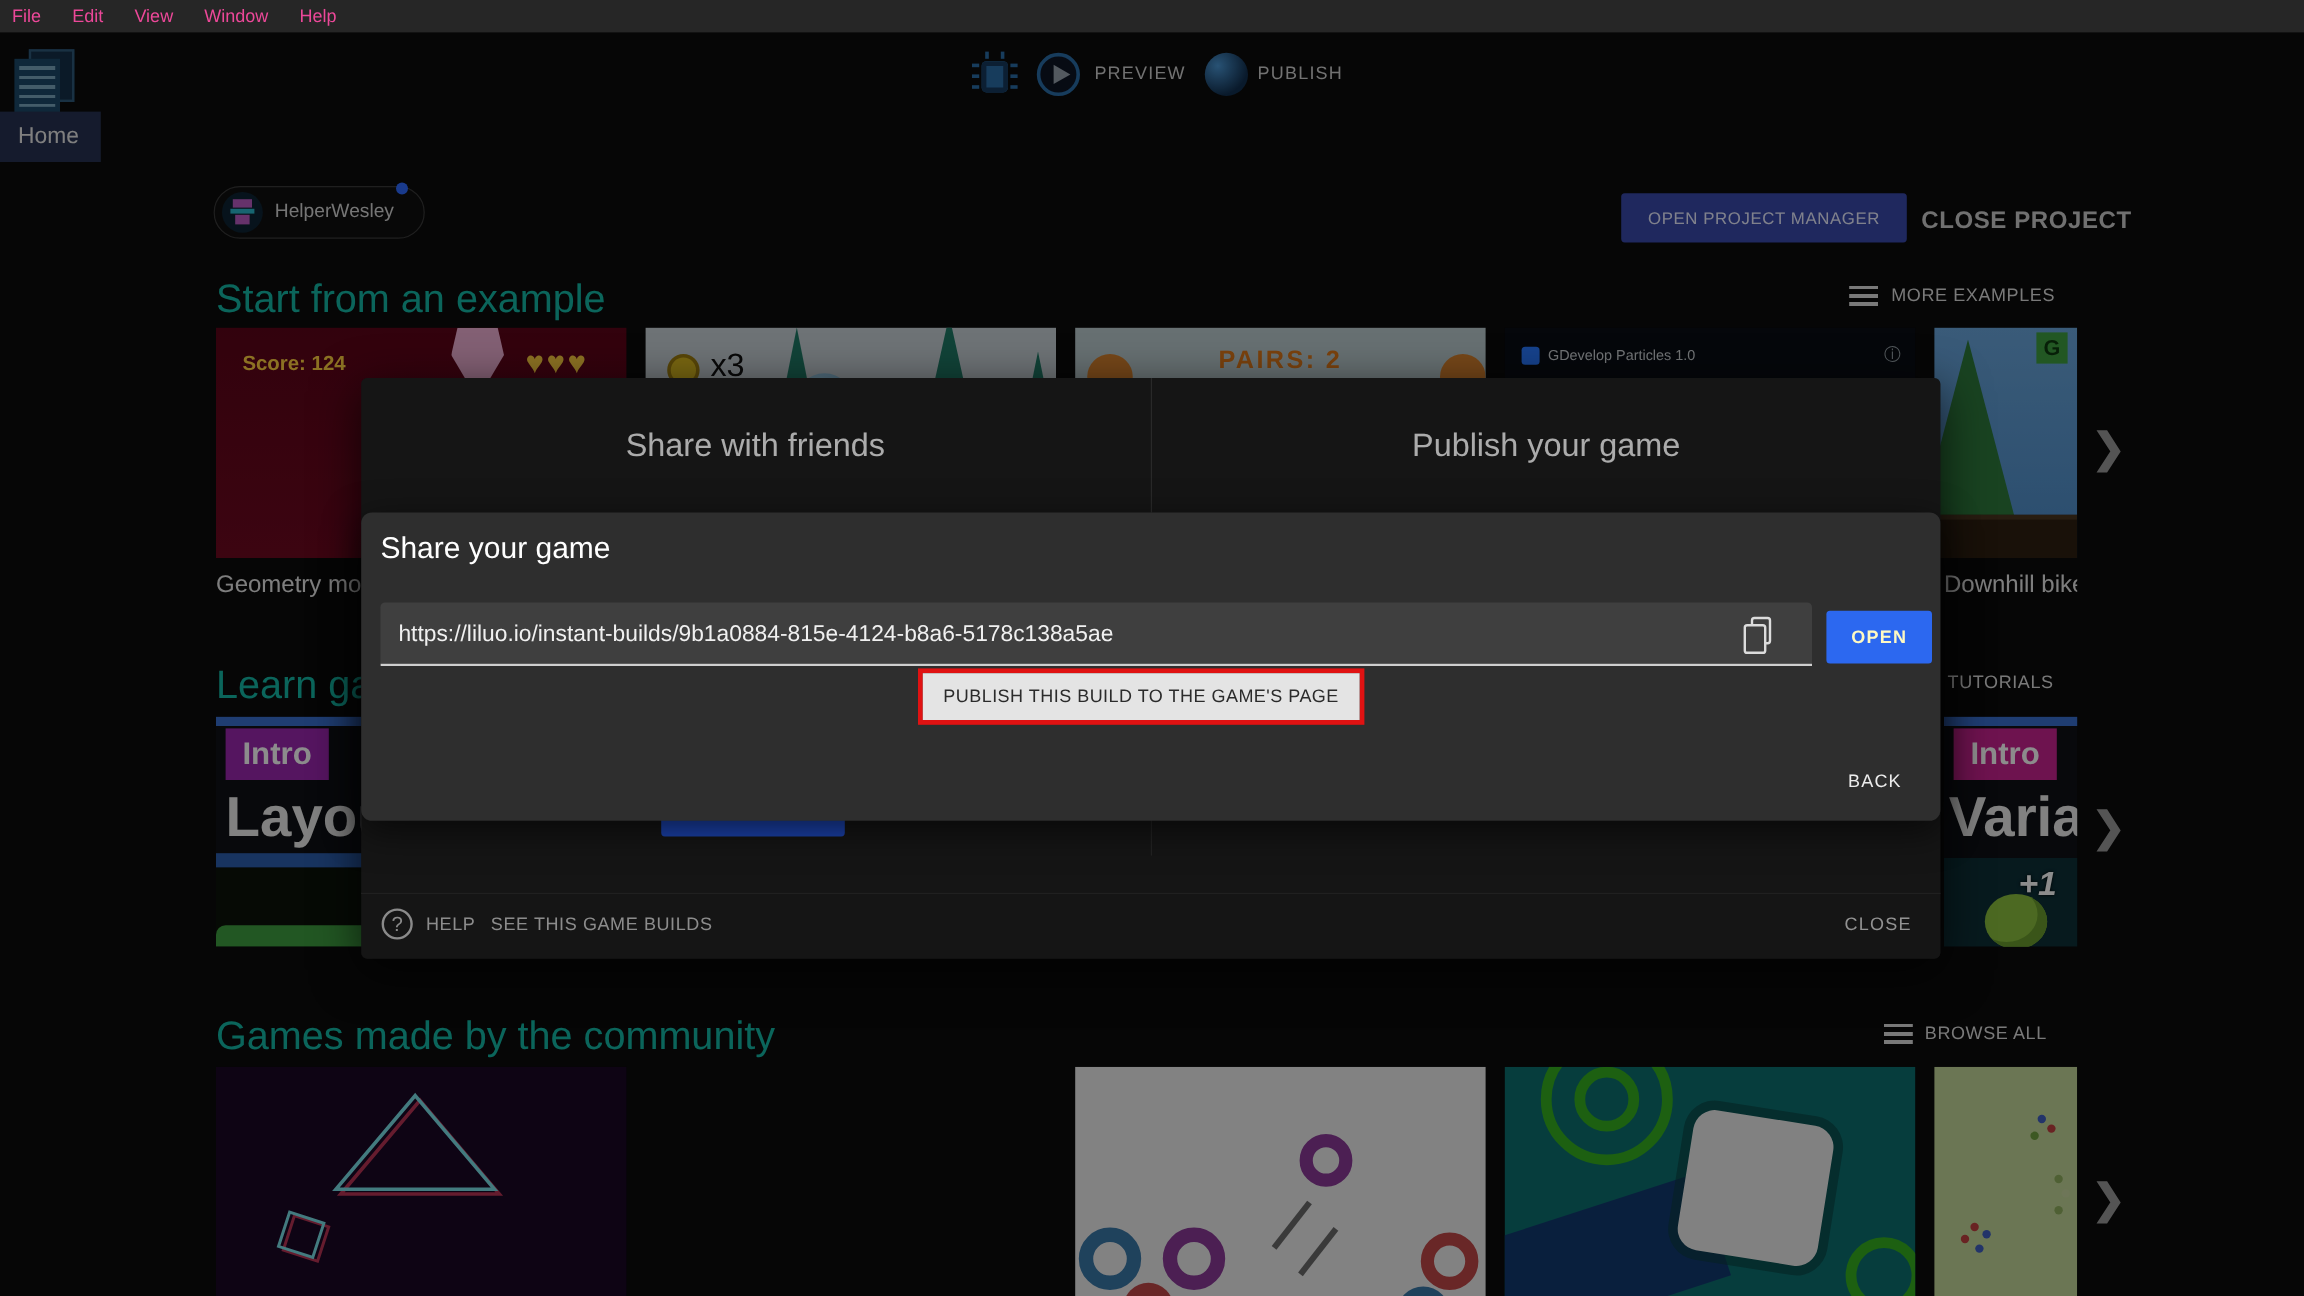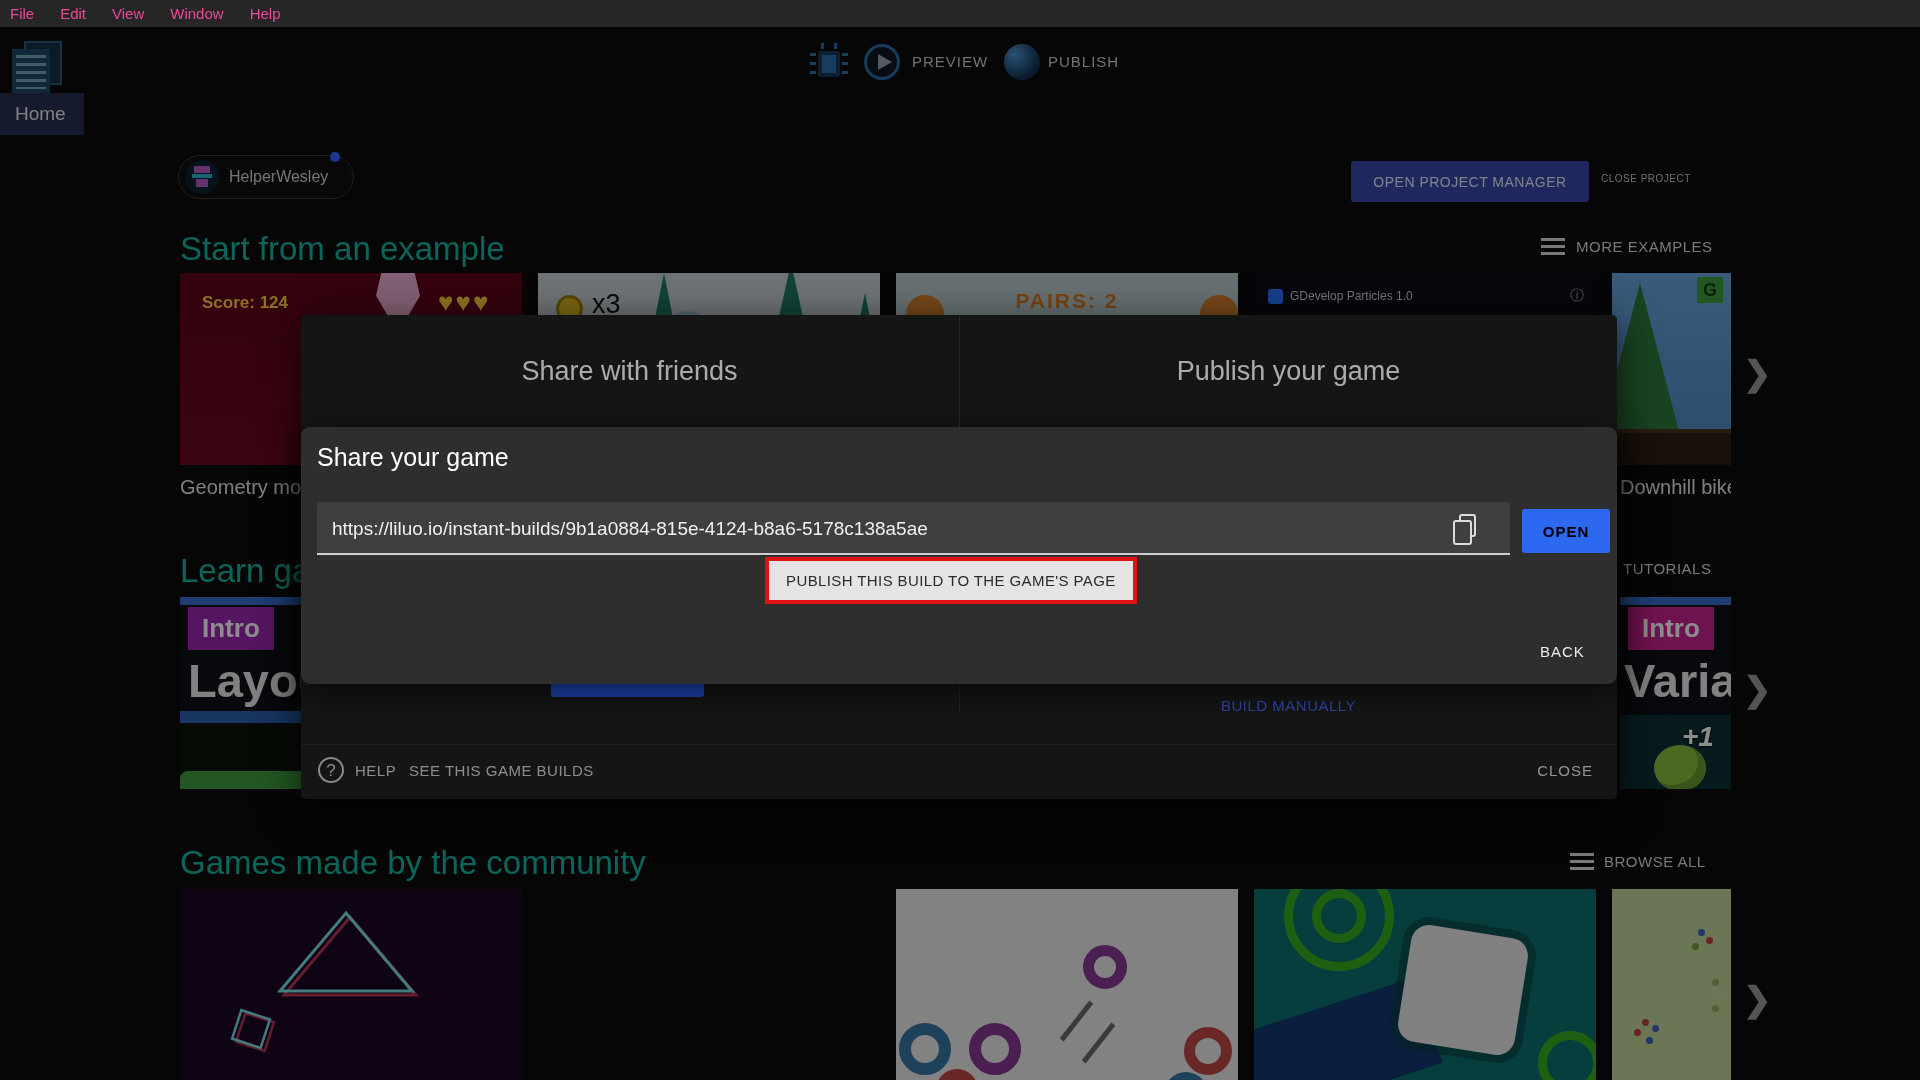--- a/index.html
+++ b/index.html
@@ -61,21 +61,21 @@
   #avatar .px { position:absolute; left:9px; top:6px; width:16px; height:7px; background:#bb5cc4; }
   #avatar .px2 { position:absolute; left:7px; top:14px; width:20px; height:4px; background:#2ab8cc; }
   #avatar .px3 { position:absolute; left:11px; top:19px; width:12px; height:8px; background:#bb5cc4; }
   #chip-name { color:#d6d6d6; font-size:16px; margin-left:10px; }
   #chip-dot { left:330px; top:125px; width:10px; height:10px; border-radius:50%; background:#2f6bff; }
 
   
   #open-pm-btn { left:1351px; top:134px; width:238px; height:41px; background:#3949ab;
     border-radius:3px; color:#e9ecff; font-size:14px; letter-spacing:.5px;
     display:flex; align-items:center; justify-content:center; }
-  #close-project { left:1601px; top:146px; color:#cccccc; font-size:10px; letter-spacing:.5px; }
+  #close-project { left:1601px; top:146px; color:#cccccc; font-size:20px; letter-spacing:.5px;font-weight:bold; }
 
   .section-title { color:#14b8a6; font-size:33px; font-weight:400; }
   .section-action { color:#dddddd; font-size:15px; letter-spacing:.5px; }
   .list-icon { width:24px; height:17px;
     background:repeating-linear-gradient(#dddddd 0 3px, transparent 3px 7px); }
   .row-clip { overflow:hidden; }
   .thumb { position:absolute; top:0; height:192px; width:342px; overflow:hidden; }
   .caption { color:#e6e6e6; font-size:20px; }
   .chevron { color:#999; font-size:34px; font-weight:bold; }
 
@@ -176,21 +176,21 @@
   #share-title { left:16px; top:16px; color:#ffffff; font-size:25px; }
   #url-field { left:16px; top:75px; width:1193px; height:53px; background:#3f3f3f;
     border-radius:4px 4px 0 0; border-bottom:2px solid #cfcfcf; }
   #url-text { position:absolute; left:15px; top:16px; color:#f0f0f0; font-size:19px; white-space:nowrap; }
   #copy-icon { position:absolute; right:28px; top:12px; width:30px; height:32px; }
   #copy-icon .r1 { position:absolute; left:7px; top:0; width:17px; height:23px;
     border:2px solid #dcdcdc; border-radius:3px; }
   #copy-icon .r2 { position:absolute; left:1px; top:6px; width:19px; height:25px;
     border:2px solid #dcdcdc; border-radius:3px; background:#3f3f3f; }
   #open-btn { left:1221px; top:82px; width:88px; height:44px; background:#2c68f0; border-radius:3px;
-    color:#000000; font-size:15px; font-weight:bold; letter-spacing:1px;
+    color:#fef9c3; font-size:15px; font-weight:bold; letter-spacing:1px;
     display:flex; align-items:center; justify-content:center; }
   #publish-highlight { left:464px; top:130px; border:4px solid #e01212; }
   #publish-build-btn { padding:11px 17px; background:#e4e4e4; color:#2b2b2b;
     font-size:15px; letter-spacing:.4px; white-space:nowrap; }
   #back-btn { left:1239px; top:216px; color:#ececec; font-size:15px; letter-spacing:1px; }
 </style>
 </head>
 <body>
 
 <div id="stage">
@@ -338,21 +338,20 @@
   </div>
 
   <div id="backdrop" class="abs"></div>
 
   <div id="dialog" class="abs">
     <div class="dlg-tab" style="left:0;">Share with friends</div>
     <div class="dlg-tab" style="left:659px;">Publish your game</div>
     <div id="dlg-tab-divider" class="abs"></div>
     <div id="dlg-col-divider" class="abs"></div>
     <div id="dlg-blue-btn" class="abs"></div>
-    <div id="build-manually" class="abs">BUILD MANUALLY</div>
     <div id="dlg-bottom" class="abs">
       <div id="help-icon">?</div>
       <div id="help-label">HELP</div>
       <div id="see-builds">SEE THIS GAME BUILDS</div>
       <div id="dlg-close">CLOSE</div>
     </div>
     <div id="dialog-dim" class="abs"></div>
   </div>
 
   <div id="share-panel" class="abs">

